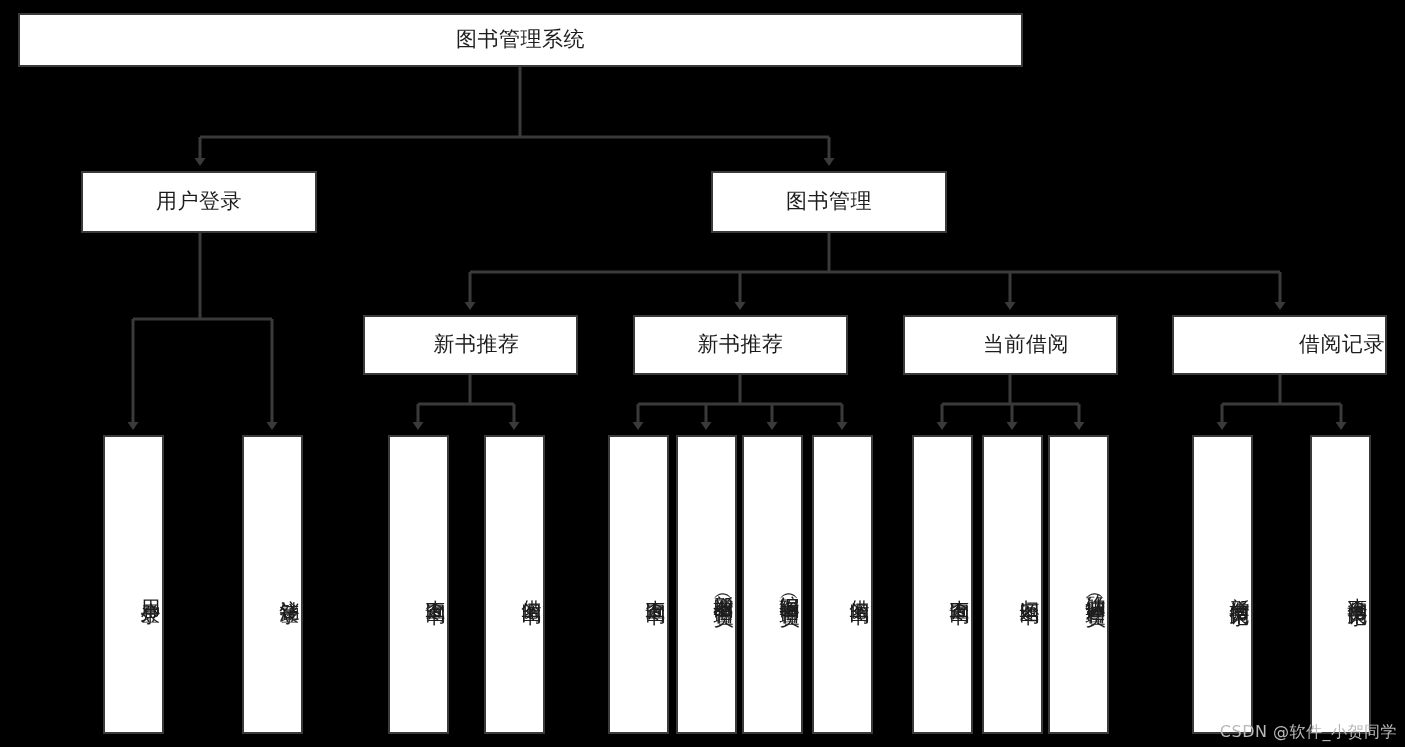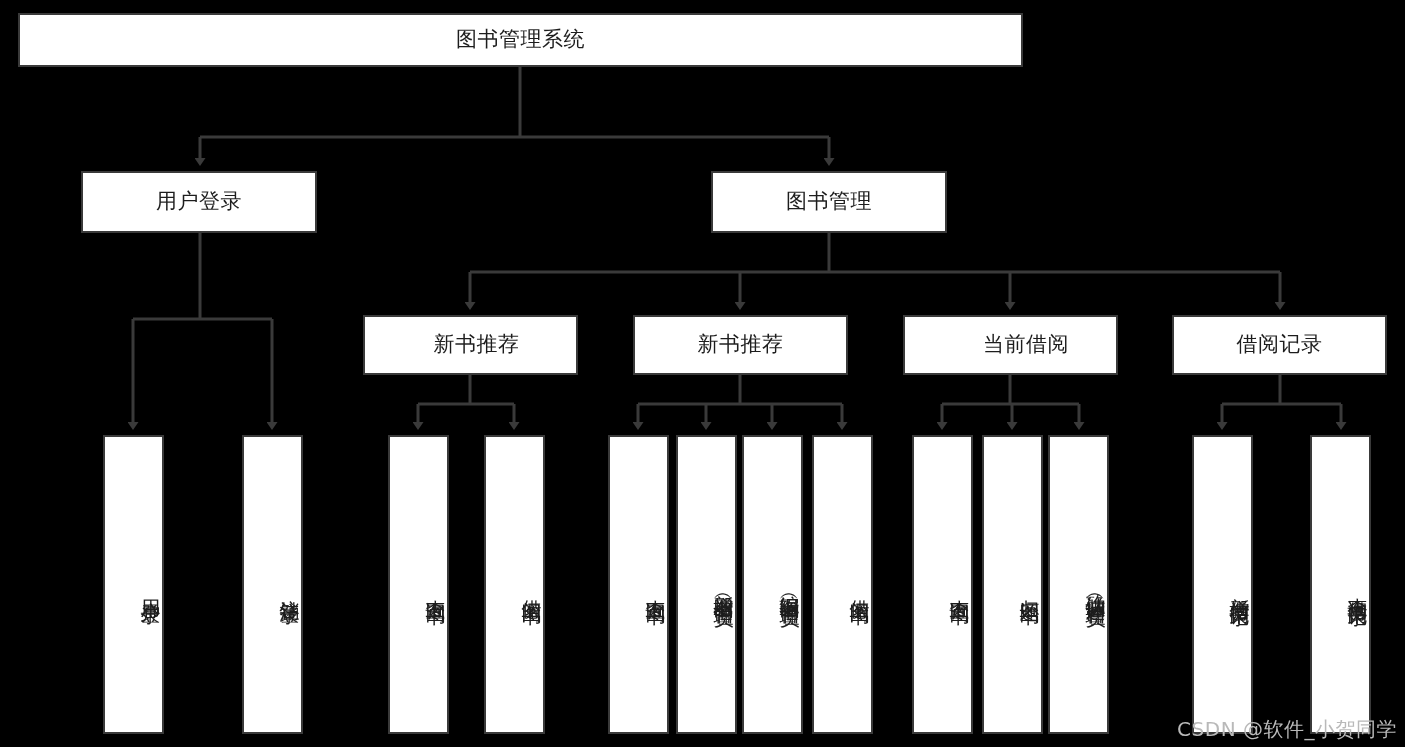--- a/index.html
+++ b/index.html
@@ -49,21 +49,21 @@
     justify-content: center;
     white-space: nowrap;
   }
   .node-label {
     display: block;
   }
   .watermark {
     position: absolute;
     right: 8px;
     bottom: 4px;
-    font-size: 20px;
+    font-size: 16px;
     color: #b9b9b9;
     letter-spacing: 0.5px;
     z-index: 5;
     white-space: nowrap;
   }
 </style>
 </head>
 <body>
 
 <div id="canvas">
@@ -131,21 +131,21 @@
 
   <div class="node" style="left:363px; top:315px; width:215px; height:60px;padding-left:12px;">
     <span class="node-label">新书推荐</span>
   </div>
   <div class="node" style="left:633px; top:315px; width:215px; height:60px;">
     <span class="node-label">新书推荐</span>
   </div>
   <div class="node" style="left:903px; top:315px; width:215px; height:60px;padding-left:31px;">
     <span class="node-label">当前借阅</span>
   </div>
-  <div class="node" style="left:1172px; top:315px; width:215px; height:60px;">
+  <div class="node" style="left:1172px; top:315px; width:215px; height:60px;justify-content:flex-end;">
     <span class="node-label">借阅记录</span>
   </div>
 
   <div class="node leaf" style="left:103px; top:435px; width:61px; height:299px;">
     <span class="node-label">用户登录</span>
   </div>
   <div class="node leaf" style="left:242px; top:435px; width:61px; height:299px;">
     <span class="node-label">注销登录</span>
   </div>
 

